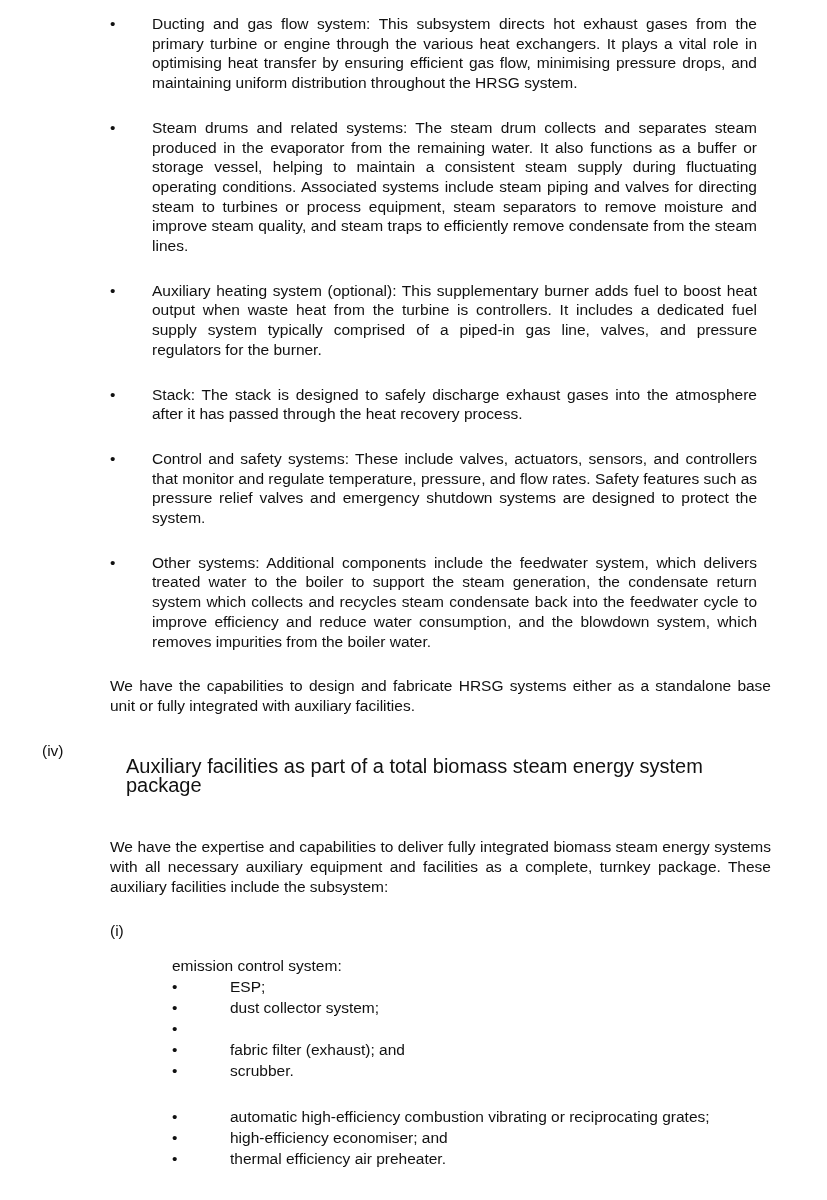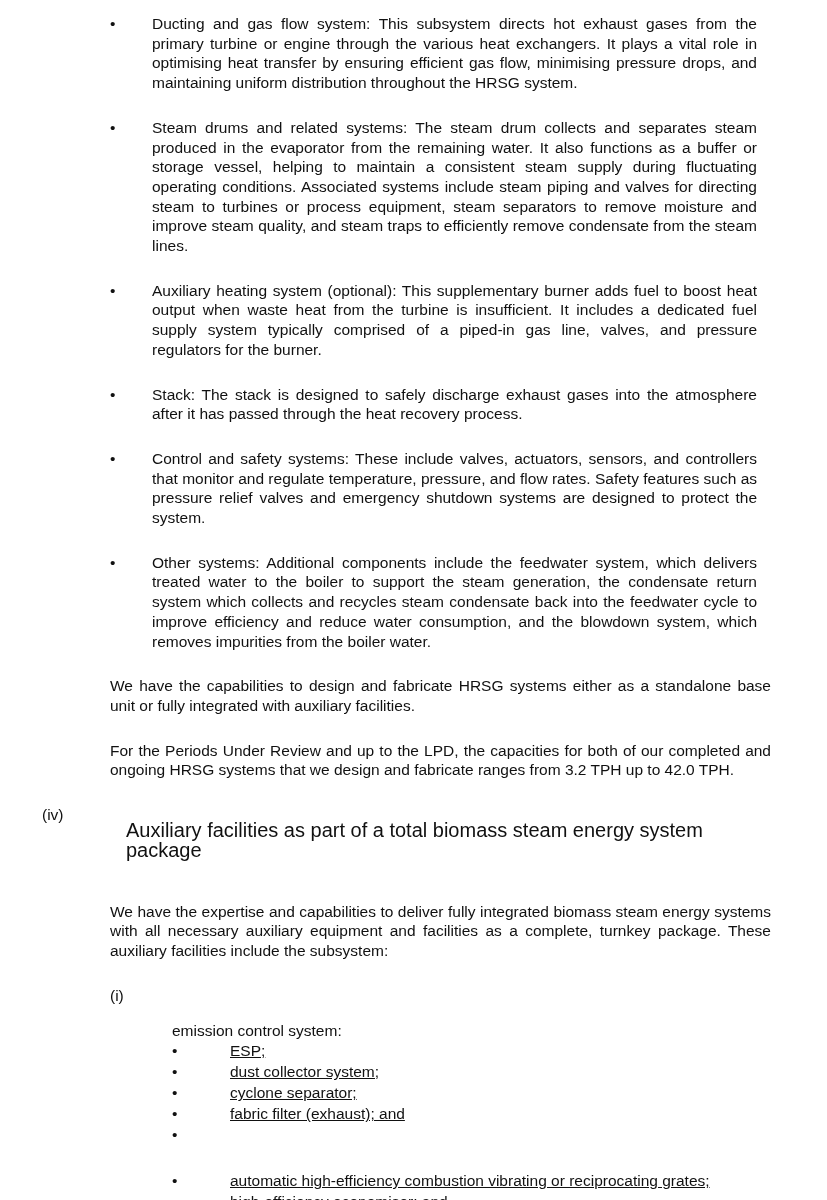--- a/index.html
+++ b/index.html
@@ -29,61 +29,60 @@
   .heading-row .hlabel { flex: 0 0 68px; margin-left: 42px; }
   .heading-row .htext { margin: 16px; font-size: 20px; font-weight: normal; line-height: 19.7px; }
 
   
   .sublist { margin: 0 70px 25px 110px; }
   .sublist-head { display: flex; }
   .sublist-head .slabel { flex: 0 0 62px; }
   .sublist-head .stitle { flex: 1; margin-top: 35px; }
   .subitem { display: flex; padding-left: 62px; line-height: 21px; }
   .subitem .smarker { flex: 0 0 58px; }
-  .subitem .sitext { flex: 1; text-decoration: underline; }
+  .subitem .sitext { flex: 1; }
 </style>
 </head>
 <body>
 
 <div class="page">
   <div class="content">
 
     <div class="bullet-row">
       <span class="marker">•</span>
       <p class="btext">Ducting and gas flow system: This subsystem directs hot exhaust gases from the primary turbine or engine through the various heat exchangers. It plays a vital role in optimising heat transfer by ensuring efficient gas flow, minimising pressure drops, and maintaining uniform distribution throughout the HRSG system.</p>
     </div>
 
     <div class="bullet-row">
       <span class="marker">•</span>
       <p class="btext">Steam drums and related systems: The steam drum collects and separates steam produced in the evaporator from the remaining water. It also functions as a buffer or storage vessel, helping to maintain a consistent steam supply during fluctuating operating conditions. Associated systems include steam piping and valves for directing steam to turbines or process equipment, steam separators to remove moisture and improve steam quality, and steam traps to efficiently remove condensate from the steam lines.</p>
     </div>
 
     <div class="bullet-row">
       <span class="marker">•</span>
-      <p class="btext">Auxiliary heating system (optional): This supplementary burner adds fuel to boost heat output when waste heat from the turbine is insufficient. It includes a dedicated fuel supply system typically comprised of a piped-in gas line, valves, and pressure regulators for the burner.</p>
+      <p class="btext">Auxiliary heating system (optional): This supplementary burner adds fuel to boost heat output when waste heat from the turbine is controllers. It includes a dedicated fuel supply system typically comprised of a piped-in gas line, valves, and pressure regulators for the burner.</p>
     </div>
 
     <div class="bullet-row">
       <span class="marker">•</span>
       <p class="btext">Stack: The stack is designed to safely discharge exhaust gases into the atmosphere after it has passed through the heat recovery process.</p>
     </div>
 
     <div class="bullet-row">
       <span class="marker">•</span>
       <p class="btext">Control and safety systems: These include valves, actuators, sensors, and controllers that monitor and regulate temperature, pressure, and flow rates. Safety features such as pressure relief valves and emergency shutdown systems are designed to protect the system.</p>
     </div>
 
     <div class="bullet-row">
       <span class="marker">•</span>
       <p class="btext">Other systems: Additional components include the feedwater system, which delivers treated water to the boiler to support the steam generation, the condensate return system which collects and recycles steam condensate back into the feedwater cycle to improve efficiency and reduce water consumption, and the blowdown system, which removes impurities from the boiler water.</p>
     </div>
 
     <p class="para">We have the capabilities to design and fabricate HRSG systems either as a standalone base unit or fully integrated with auxiliary facilities.</p>
 
-    <p class="para">For the Periods Under Review and up to the LPD, the capacities for both of our completed and ongoing HRSG systems that we design and fabricate ranges from 3.2 TPH up to 42.0 TPH.</p>
 
     <div class="heading-row">
       <span class="hlabel">(iv)</span>
       <h3 class="htext">Auxiliary facilities as part of a total biomass steam energy system package</h3>
     </div>
 
     <p class="para">We have the expertise and capabilities to deliver fully integrated biomass steam energy systems with all necessary auxiliary equipment and facilities as a complete, turnkey package. These auxiliary facilities include the subsystem:</p>
 
     <div class="sublist">
       <div class="sublist-head">
@@ -93,39 +92,40 @@
       <div class="subitem">
         <span class="smarker">•</span>
         <span class="sitext">ESP;</span>
       </div>
       <div class="subitem">
         <span class="smarker">•</span>
         <span class="sitext">dust collector system;</span>
       </div>
       <div class="subitem">
         <span class="smarker">•</span>
-        <span class="sitext">cyclone separator;</span>
       </div>
       <div class="subitem">
         <span class="smarker">•</span>
         <span class="sitext">fabric filter (exhaust); and</span>
       </div>
       <div class="subitem">
         <span class="smarker">•</span>
+        <span class="sitext">scrubber.</span>
       </div>
     </div>
 
     <div class="sublist">
       <div class="subitem">
         <span class="smarker">•</span>
         <span class="sitext">automatic high-efficiency combustion vibrating or reciprocating grates;</span>
       </div>
       <div class="subitem">
         <span class="smarker">•</span>
         <span class="sitext">high-efficiency economiser; and</span>
       </div>
       <div class="subitem">
         <span class="smarker">•</span>
+        <span class="sitext">thermal efficiency air preheater.</span>
       </div>
     </div>
 
   </div>
 </div>
 
 </body></html>

